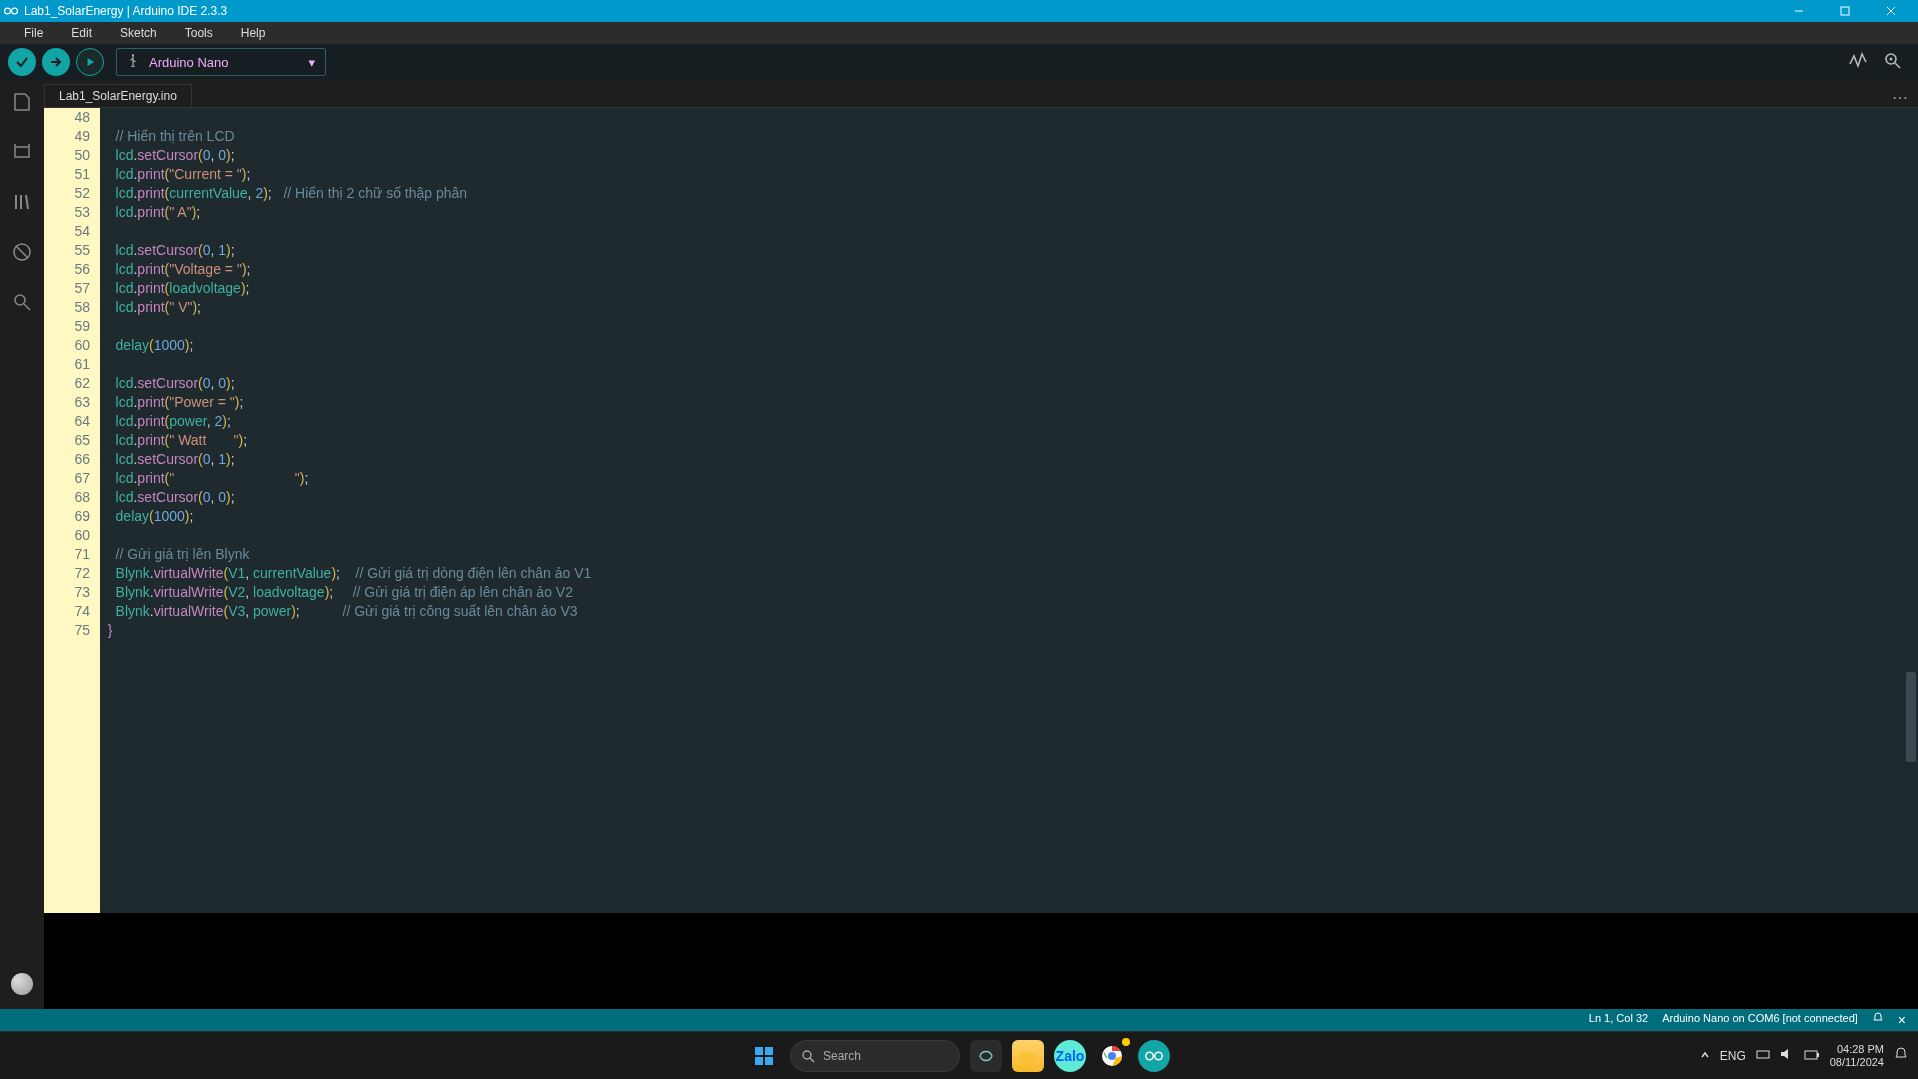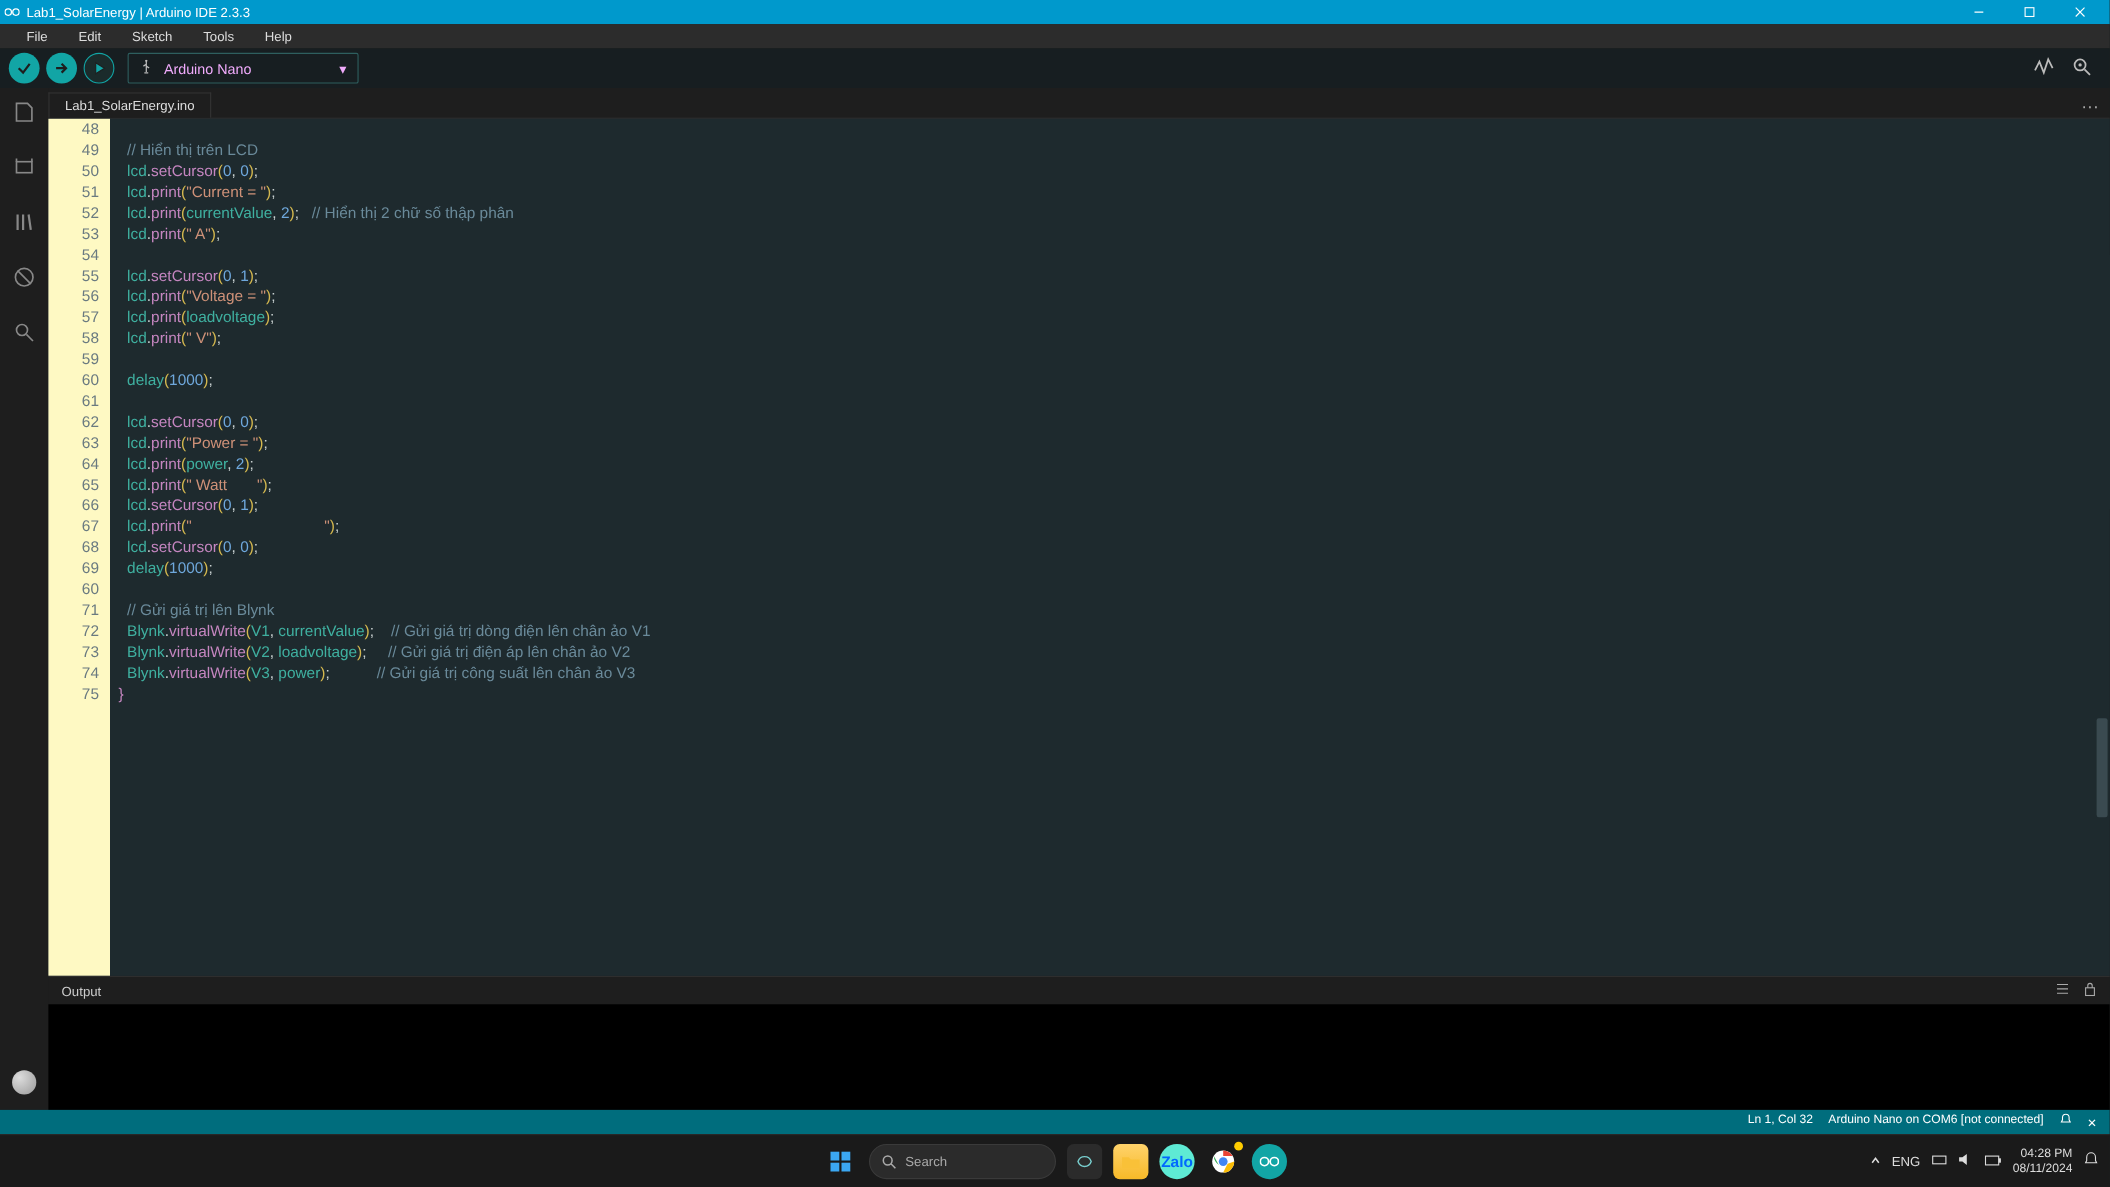--- a/index.html
+++ b/index.html
@@ -238,38 +238,20 @@
           <div class="line">73</div>
           <div class="line">74</div>
           <div class="line">75</div>
         </div>
       <div class="codelines" id="codelines"><div class="line"></div><div class="line">    <span class="tk-cm">// Hiển thị trên LCD</span></div><div class="line">    <span class="tk-id">lcd</span><span class="tk-pl">.</span><span class="tk-fn">setCursor</span><span class="tk-br">(</span><span class="tk-num">0</span><span class="tk-pl">, </span><span class="tk-num">0</span><span class="tk-br">)</span><span class="tk-pl">;</span></div><div class="line">    <span class="tk-id">lcd</span><span class="tk-pl">.</span><span class="tk-fn">print</span><span class="tk-br">(</span><span class="tk-str">"Current = "</span><span class="tk-br">)</span><span class="tk-pl">;</span></div><div class="line">    <span class="tk-id">lcd</span><span class="tk-pl">.</span><span class="tk-fn">print</span><span class="tk-br">(</span><span class="tk-id">currentValue</span><span class="tk-pl">, </span><span class="tk-num">2</span><span class="tk-br">)</span><span class="tk-pl">;</span>   <span class="tk-cm">// Hiển thị 2 chữ số thập phân</span></div><div class="line">    <span class="tk-id">lcd</span><span class="tk-pl">.</span><span class="tk-fn">print</span><span class="tk-br">(</span><span class="tk-str">" A"</span><span class="tk-br">)</span><span class="tk-pl">;</span></div><div class="line"></div><div class="line">    <span class="tk-id">lcd</span><span class="tk-pl">.</span><span class="tk-fn">setCursor</span><span class="tk-br">(</span><span class="tk-num">0</span><span class="tk-pl">, </span><span class="tk-num">1</span><span class="tk-br">)</span><span class="tk-pl">;</span></div><div class="line">    <span class="tk-id">lcd</span><span class="tk-pl">.</span><span class="tk-fn">print</span><span class="tk-br">(</span><span class="tk-str">"Voltage = "</span><span class="tk-br">)</span><span class="tk-pl">;</span></div><div class="line">    <span class="tk-id">lcd</span><span class="tk-pl">.</span><span class="tk-fn">print</span><span class="tk-br">(</span><span class="tk-id">loadvoltage</span><span class="tk-br">)</span><span class="tk-pl">;</span></div><div class="line">    <span class="tk-id">lcd</span><span class="tk-pl">.</span><span class="tk-fn">print</span><span class="tk-br">(</span><span class="tk-str">" V"</span><span class="tk-br">)</span><span class="tk-pl">;</span></div><div class="line"></div><div class="line">    <span class="tk-kw">delay</span><span class="tk-br">(</span><span class="tk-num">1000</span><span class="tk-br">)</span><span class="tk-pl">;</span></div><div class="line"></div><div class="line">    <span class="tk-id">lcd</span><span class="tk-pl">.</span><span class="tk-fn">setCursor</span><span class="tk-br">(</span><span class="tk-num">0</span><span class="tk-pl">, </span><span class="tk-num">0</span><span class="tk-br">)</span><span class="tk-pl">;</span></div><div class="line">    <span class="tk-id">lcd</span><span class="tk-pl">.</span><span class="tk-fn">print</span><span class="tk-br">(</span><span class="tk-str">"Power = "</span><span class="tk-br">)</span><span class="tk-pl">;</span></div><div class="line">    <span class="tk-id">lcd</span><span class="tk-pl">.</span><span class="tk-fn">print</span><span class="tk-br">(</span><span class="tk-id">power</span><span class="tk-pl">, </span><span class="tk-num">2</span><span class="tk-br">)</span><span class="tk-pl">;</span></div><div class="line">    <span class="tk-id">lcd</span><span class="tk-pl">.</span><span class="tk-fn">print</span><span class="tk-br">(</span><span class="tk-str">" Watt       "</span><span class="tk-br">)</span><span class="tk-pl">;</span></div><div class="line">    <span class="tk-id">lcd</span><span class="tk-pl">.</span><span class="tk-fn">setCursor</span><span class="tk-br">(</span><span class="tk-num">0</span><span class="tk-pl">, </span><span class="tk-num">1</span><span class="tk-br">)</span><span class="tk-pl">;</span></div><div class="line">    <span class="tk-id">lcd</span><span class="tk-pl">.</span><span class="tk-fn">print</span><span class="tk-br">(</span><span class="tk-str">"                               "</span><span class="tk-br">)</span><span class="tk-pl">;</span></div><div class="line">    <span class="tk-id">lcd</span><span class="tk-pl">.</span><span class="tk-fn">setCursor</span><span class="tk-br">(</span><span class="tk-num">0</span><span class="tk-pl">, </span><span class="tk-num">0</span><span class="tk-br">)</span><span class="tk-pl">;</span></div><div class="line">    <span class="tk-kw">delay</span><span class="tk-br">(</span><span class="tk-num">1000</span><span class="tk-br">)</span><span class="tk-pl">;</span></div><div class="line"></div><div class="line">    <span class="tk-cm">// Gửi giá trị lên Blynk</span></div><div class="line">    <span class="tk-id">Blynk</span><span class="tk-pl">.</span><span class="tk-fn">virtualWrite</span><span class="tk-br">(</span><span class="tk-id">V1</span><span class="tk-pl">, </span><span class="tk-id">currentValue</span><span class="tk-br">)</span><span class="tk-pl">;</span>    <span class="tk-cm">// Gửi giá trị dòng điện lên chân ảo V1</span></div><div class="line">    <span class="tk-id">Blynk</span><span class="tk-pl">.</span><span class="tk-fn">virtualWrite</span><span class="tk-br">(</span><span class="tk-id">V2</span><span class="tk-pl">, </span><span class="tk-id">loadvoltage</span><span class="tk-br">)</span><span class="tk-pl">;</span>     <span class="tk-cm">// Gửi giá trị điện áp lên chân ảo V2</span></div><div class="line">    <span class="tk-id">Blynk</span><span class="tk-pl">.</span><span class="tk-fn">virtualWrite</span><span class="tk-br">(</span><span class="tk-id">V3</span><span class="tk-pl">, </span><span class="tk-id">power</span><span class="tk-br">)</span><span class="tk-pl">;</span>           <span class="tk-cm">// Gửi giá trị công suất lên chân ảo V3</span></div><div class="line">  <span class="tk-br2">}</span></div></div>
       <div class="code-scrollbar">
         <div class="code-thumb"></div>
       </div>
     </div>
 
-    <div class="outputbar">
-      <span>Output</span>
-      <div class="right">
-        <span>
-          <svg width="14" height="14" viewBox="0 0 14 14">
-              <line x1="2" y1="3" x2="12" y2="3" stroke="#aaa"></line>
-              <line x1="2" y1="7" x2="12" y2="7" stroke="#aaa"></line>
-              <line x1="2" y1="11" x2="12" y2="11" stroke="#aaa"></line>
-            </svg>
-        </span>
-        <span>
-          <svg width="12" height="14" viewBox="0 0 12 14">
-              <rect x="2" y="6" width="8" height="7" fill="none" stroke="#aaa"></rect>
-              <path d="M4 6V4a2 2 0 014 0v2" fill="none" stroke="#aaa"></path>
-            </svg>
-        </span>
-      </div>
-    </div>
     <div class="output-body"></div>
   </div>
 </div>
 
 <div class="statusbar">
   <div class="right">
     <span>Ln 1, Col 32</span>
     <span>Arduino Nano on COM6 [not connected]</span>
     <span>
       <svg width="12" height="12" viewBox="0 0 12 12">

